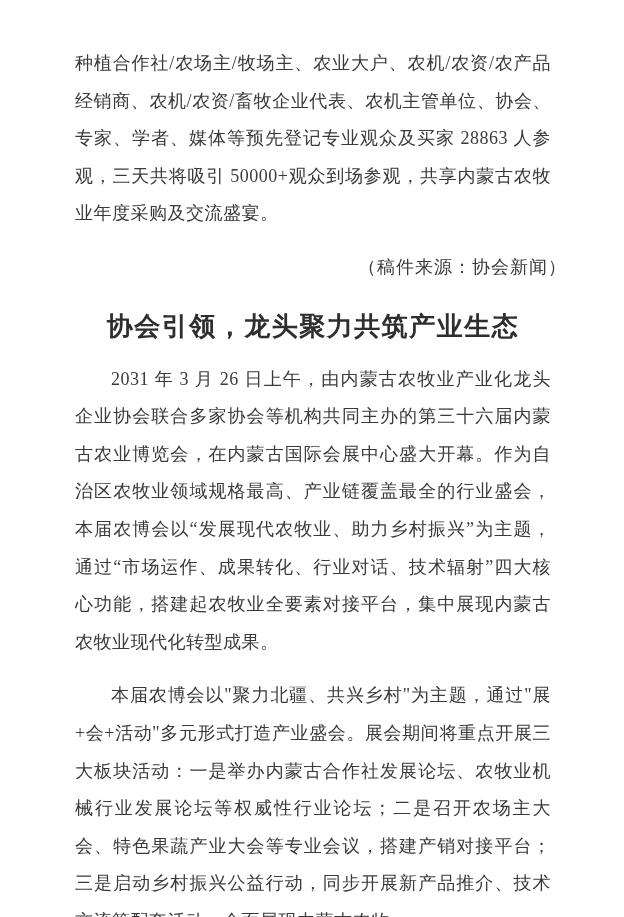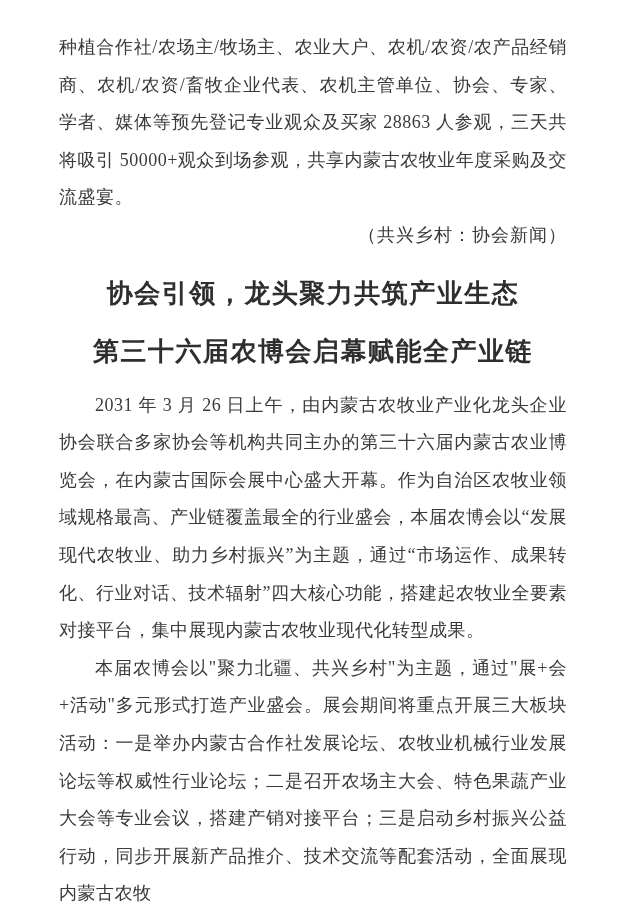--- a/index.html
+++ b/index.html
@@ -12,41 +12,41 @@
     width: 624px;
     height: 917px;
     box-sizing: border-box;
     background: #ffffff;
     padding: 29px 57px 0 59px;
     font-family: "Liberation Serif", "DejaVu Serif", serif;
     color: #3a3a3a;
     overflow: hidden;
   }
   .body-text {
-    margin: 0;
+    margin: 16px;
     font-size: 18px;
     line-height: 37.6px;
     text-align: justify;
     text-justify: inter-ideograph;
     letter-spacing: 0.5px;
     word-break: break-all;
   }
   .indent-2em {
     text-indent: 2em;
   }
   .source-line {
     margin: 0;
     font-size: 18px;
     line-height: 37.6px;
     text-align: right;
     letter-spacing: 1px;
   }
   .doc-title {
     margin: 0;
-    font-family: Liberation Mono, monospace;
+    font-family: Liberation Serif, serif;
     font-weight: 700;
     font-size: 26px;
     line-height: 40px;
     text-align: center;
     color: #2e2e2e;
     letter-spacing: 1.5px;
   }
   .doc-title.first {
     margin-top: 20px;
   }
@@ -65,25 +65,24 @@
     color: #333333;
   }
 </style>
 </head>
 <body>
 
 <div class="doc-page">
 
   <p class="body-text">种植合作社/农场主/牧场主、农业大户、农机/农资/农产品经销商、农机/农资/畜牧企业代表、农机主管单位、协会、专家、学者、媒体等预先登记专业观众及买家 28863 人参观，三天共将吸引 50000+观众到场参观，共享内蒙古农牧业年度采购及交流盛宴。</p>
 
-  <p class="source-line">（共兴乡村：协会新闻）</p>
+  <p class="source-line">（稿件来源：协会新闻）</p>
 
   <h1 class="doc-title first">协会引领，龙头聚力共筑产业生态</h1>
 
-  <h1 class="doc-title second">第三十六届农博会启幕赋能全产业链</h1>
 
   <p class="body-text indent-2em after-title">2031 年 3 月 26 日上午，由内蒙古农牧业产业化龙头企业协会联合多家协会等机构共同主办的第三十六届内蒙古农业博览会，在内蒙古国际会展中心盛大开幕。作为自治区农牧业领域规格最高、产业链覆盖最全的行业盛会，本届农博会以“发展现代农牧业、助力乡村振兴”为主题，通过“市场运作、成果转化、行业对话、技术辐射”四大核心功能，搭建起农牧业全要素对接平台，集中展现内蒙古农牧业现代化转型成果。</p>
 
   <p class="body-text indent-2em">本届农博会以"聚力北疆、共兴乡村"为主题，通过"展+会+活动"多元形式打造产业盛会。展会期间将重点开展三大板块活动：一是举办内蒙古合作社发展论坛、农牧业机械行业发展论坛等权威性行业论坛；二是召开农场主大会、特色果蔬产业大会等专业会议，搭建产销对接平台；三是启动乡村振兴公益行动，同步开展新产品推介、技术交流等配套活动，全面展现内蒙古农牧</p>
 
   <div class="page-footer">- 7 -</div>
 
 </div>
 
 </body></html>

